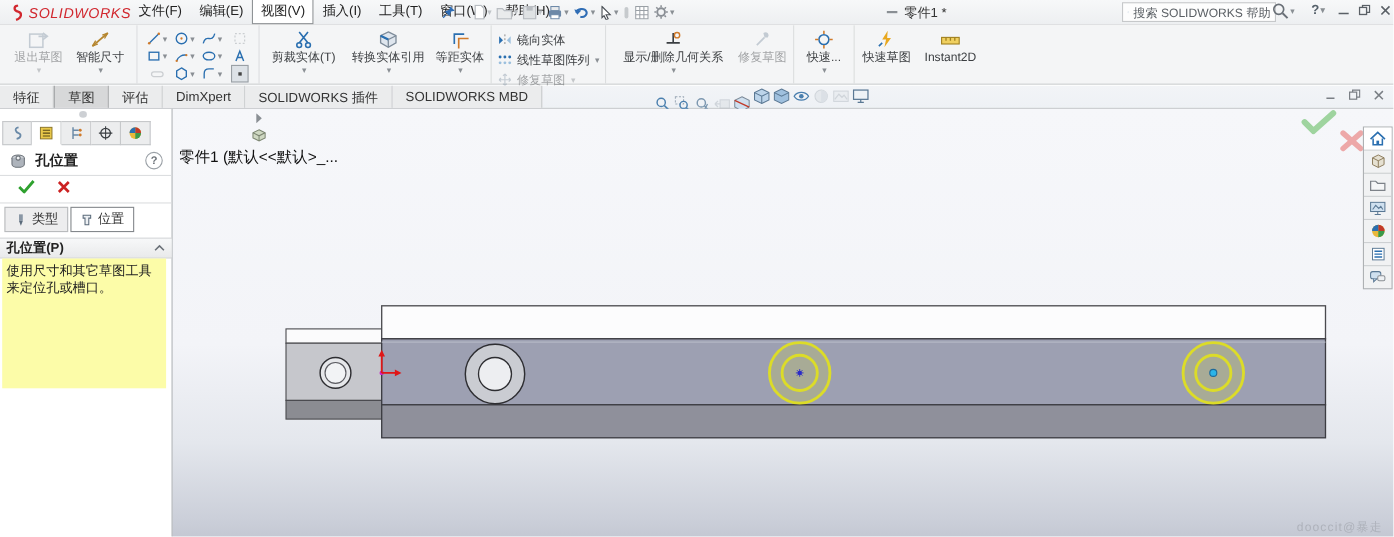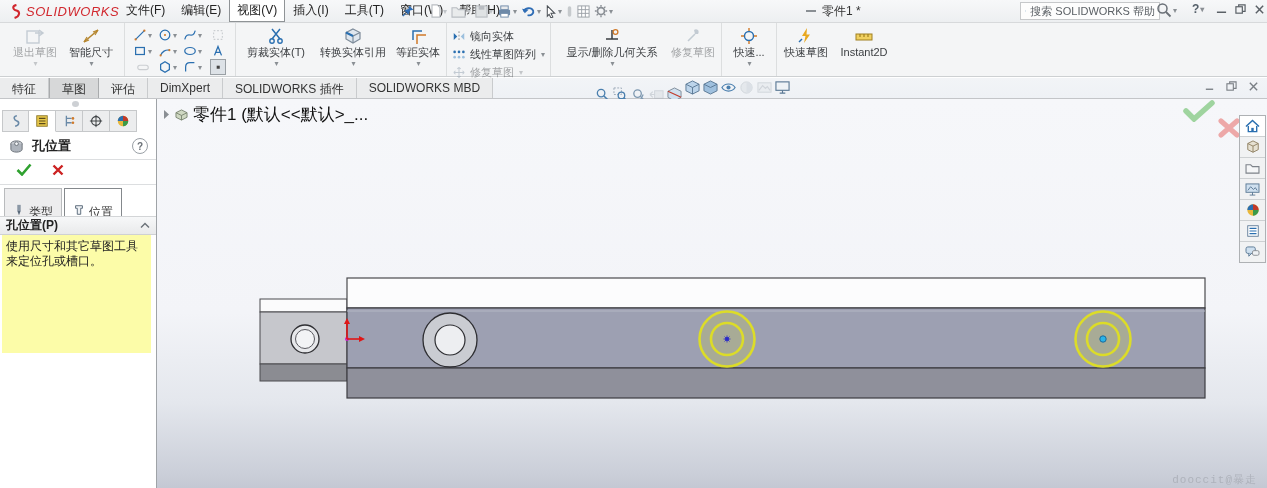--- a/index.html
+++ b/index.html
@@ -55,41 +55,41 @@
     background:#ecedee;border:1px solid #c6c8ca;border-left:none;box-sizing:border-box;}
   .pmtab:first-child{border-left:1px solid #c6c8ca;}
   .pmtab.active{background:#fff;border-bottom-color:#fff;}
   .pmhead{position:absolute;top:38px;left:8px;right:8px;display:flex;align-items:center;gap:7px;
     font-weight:bold;font-size:13px;color:#222;}
   .help-circle{margin-left:auto;width:14px;height:14px;border:1px solid #9aa0a6;border-radius:50%;
     color:#6a7076;font-size:10px;font-weight:bold;display:flex;align-items:center;justify-content:center;}
   .rule{position:absolute;left:0;right:0;height:1px;background:#dcdee0;}
   .okrow{position:absolute;top:64px;left:16px;display:flex;gap:20px;align-items:center;}
   .subtabs{position:absolute;top:89px;left:4px;display:flex;gap:2px;}
-  .stab{display:flex;align-items:flex-start;gap:4px;padding:15px 8px;background:#ededee;
+  .stab{display:flex;align-items:center;gap:4px;padding:2px 8px;background:#ededee;
     border:1px solid #b9bbbd;font-size:12px;color:#333;}
   .stab.active{background:#fff;border-color:#84888c;}
   .pgroup{position:absolute;top:117px;left:0;right:0;height:17px;
     background:linear-gradient(#f7f8f9,#e9eaeb);border-top:1px solid #d3d5d7;border-bottom:1px solid #cfd1d3;
     display:flex;align-items:center;padding:0 6px;font-weight:bold;color:#222;}
   .pgroup svg{margin-left:auto;}
   .msg{position:absolute;top:136px;left:2px;width:141px;height:110px;background:#fcfca8;
     padding:4px;font-size:12px;line-height:15px;color:#222;}
   .msg p{margin:0 0 15px 0;}
   
   .viewport{flex:1;position:relative;
     background:linear-gradient(180deg,#f6f7fa 0%,#f3f4f8 55%,#e4e7ed 78%,#cbcfd9 96%,#c4c8d3 100%);}
-  .ftree{position:absolute;left:6px;top:4px;display:flex;align-items:center;gap:5px;font-size:17px;color:#111;}
+  .ftree{position:absolute;left:6px;top:4px;display:flex;align-items:center;gap:5px;font-size:14px;color:#111;flex-direction:column;}
   .partsvg{position:absolute;left:0;top:0;}
   .confirm{position:absolute;}
   .taskpane{position:absolute;right:1px;top:16px;width:25px;background:#f1f2f3;border:1px solid #aeb1b4;}
   .tp-cell{height:20px;display:flex;align-items:center;justify-content:center;border-bottom:1px solid #cdd0d2;}
   .tp-cell:last-child{border-bottom:none;}
   .tp-cell.active{background:#fff;}
-  .watermark{position:absolute;right:10px;bottom:1px;font-family:Liberation Mono, monospace;
+  .watermark{position:absolute;right:10px;bottom:1px;font-family:Liberation Sans, sans-serif;
     font-size:11px;color:#aeb2bb;letter-spacing:1px;}
 </style>
 </head>
 <body>
 
 <div id="root">
 
   <div class="titlebar">
     <div class="logo">
       <svg width="15" height="15" viewBox="0 0 16 16">

